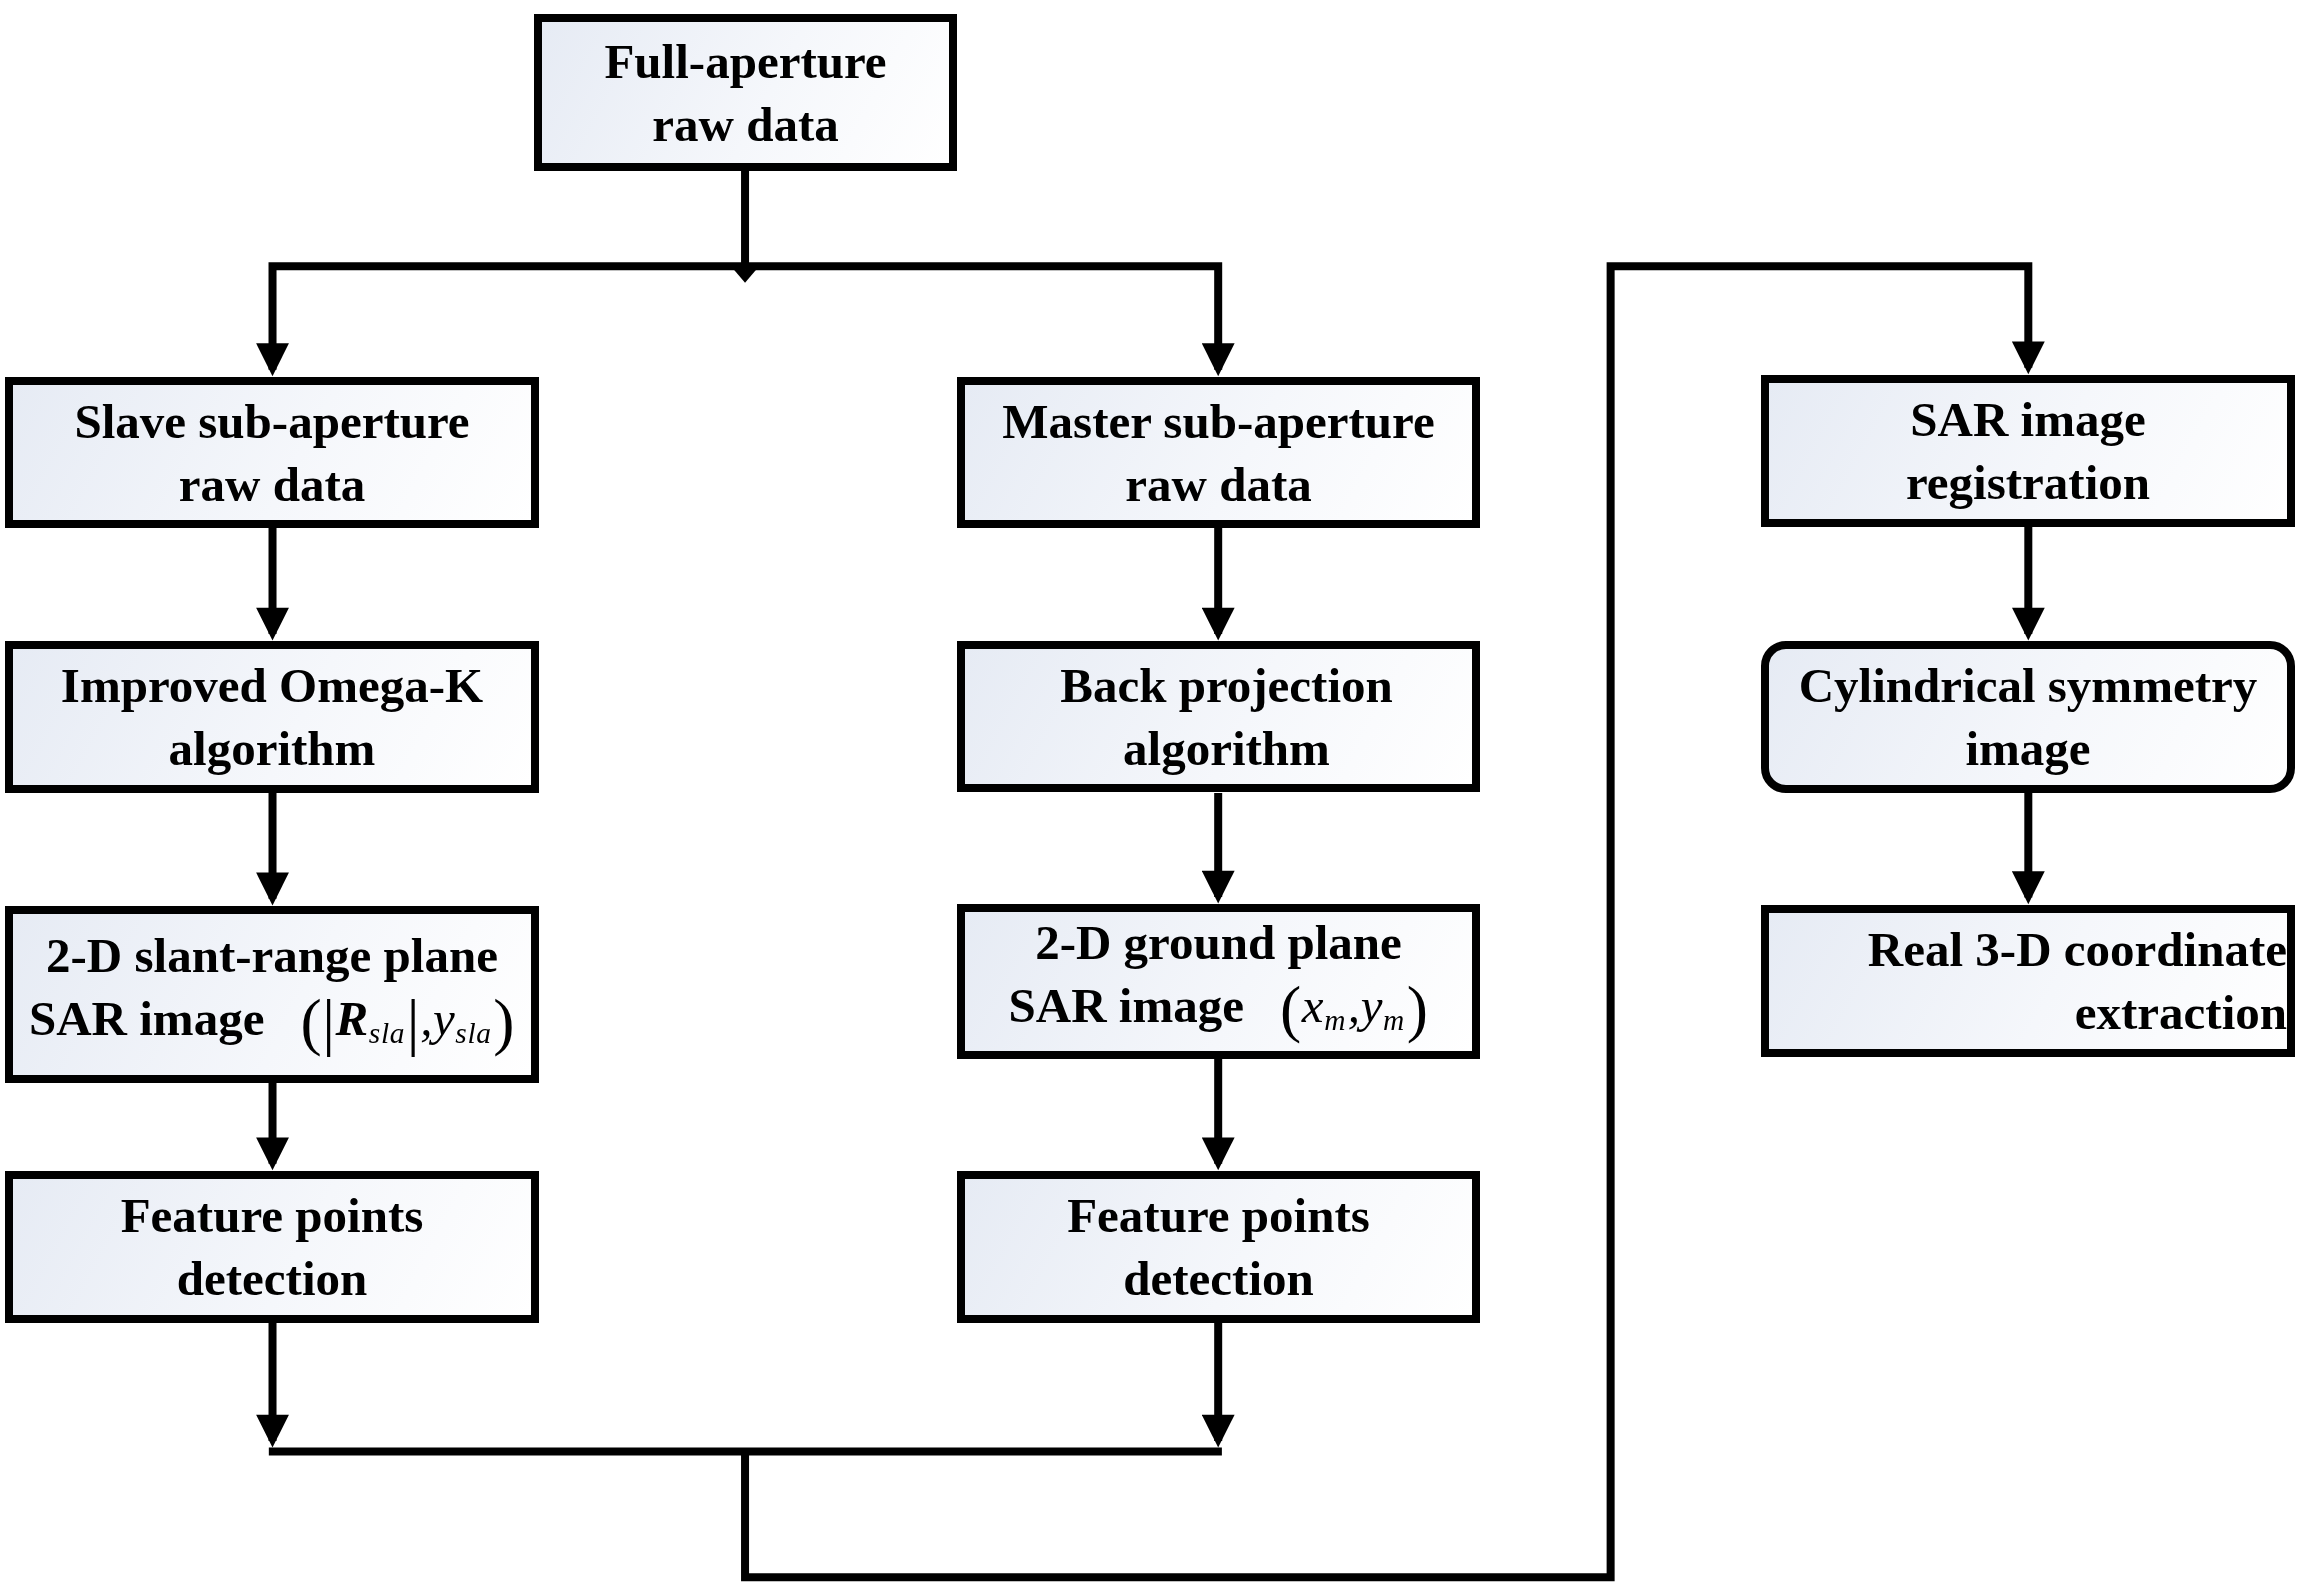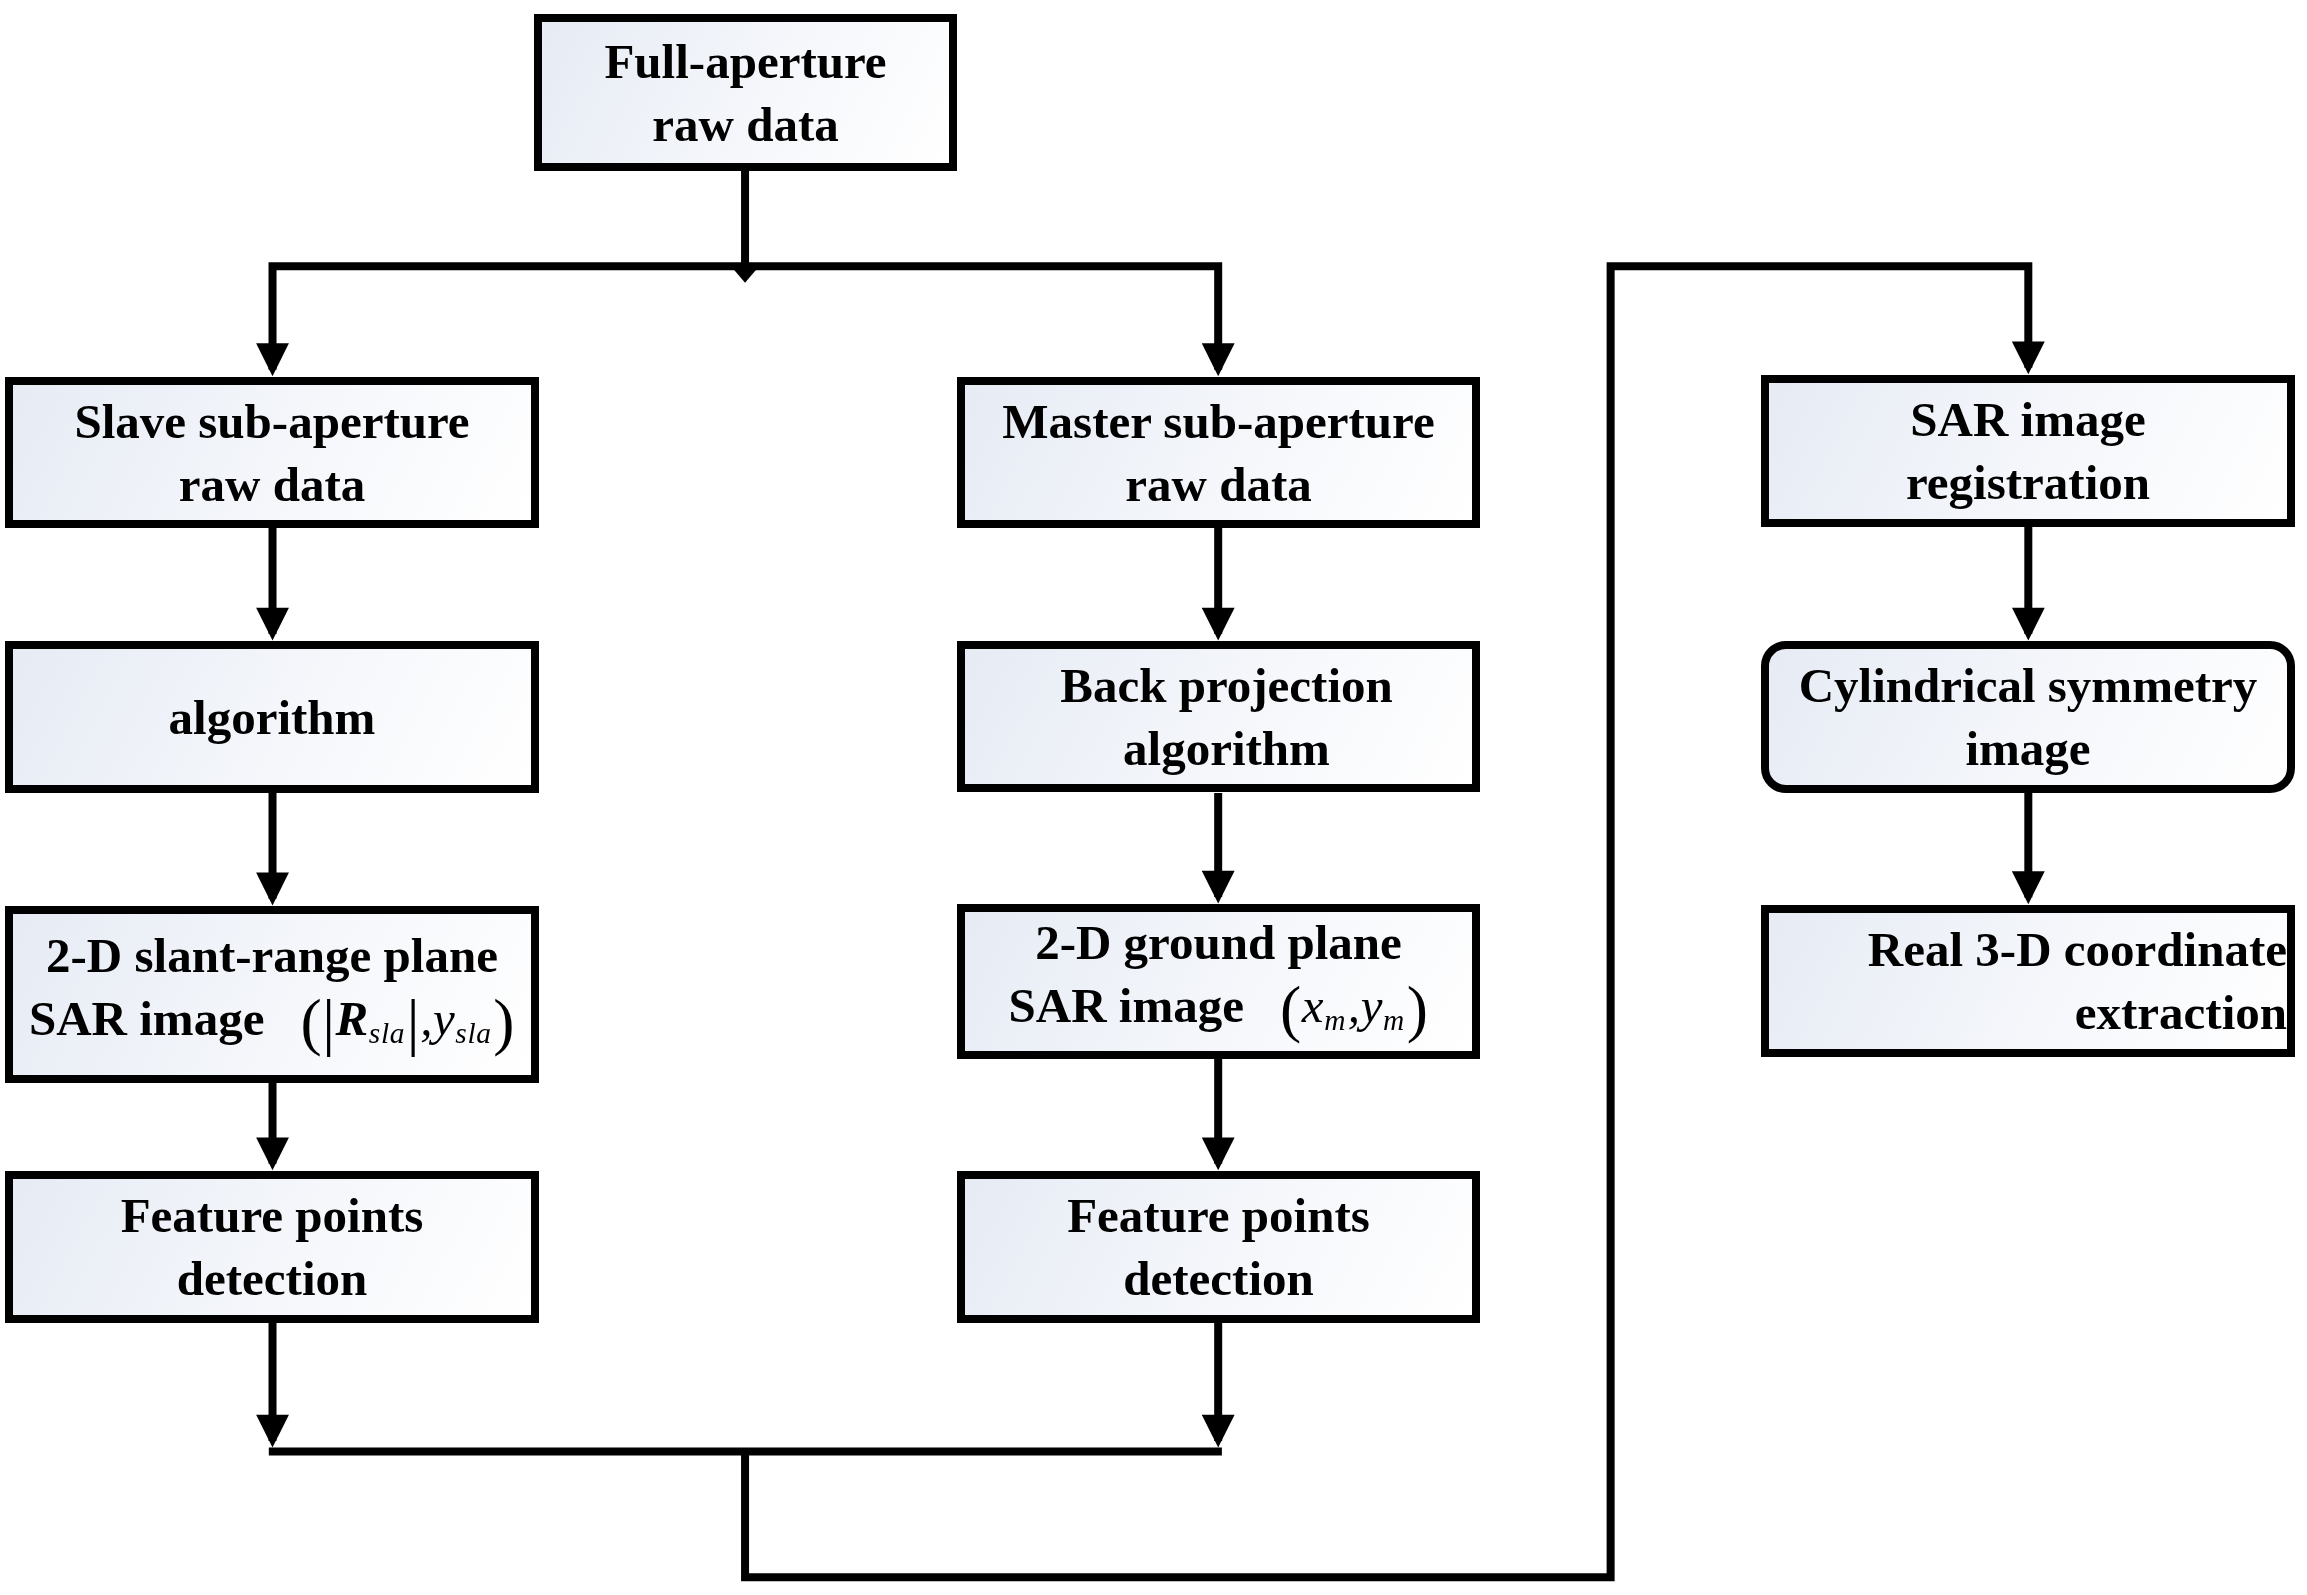--- a/index.html
+++ b/index.html
@@ -80,20 +80,21 @@
     <div class="nline">Master sub-aperture</div>
     <div class="nline">raw data</div>
   </div>
 
   <div class="node" style="left:1761px;top:375px;width:534px;height:152px;">
     <div class="nline">SAR image</div>
     <div class="nline">registration</div>
   </div>
 
   <div class="node" style="left:5px;top:641px;width:534px;height:152px;">
+    <div class="nline">Improved Omega-K</div>
     <div class="nline">algorithm</div>
   </div>
 
   <div class="node" style="left:957px;top:641px;width:523px;height:151px;padding-left:16px;">
     <div class="nline">Back projection</div>
     <div class="nline">algorithm</div>
   </div>
 
   <div class="node" style="left:1761px;top:641px;width:534px;height:152px;border-radius:25px;">
     <div class="nline">Cylindrical symmetry</div>

